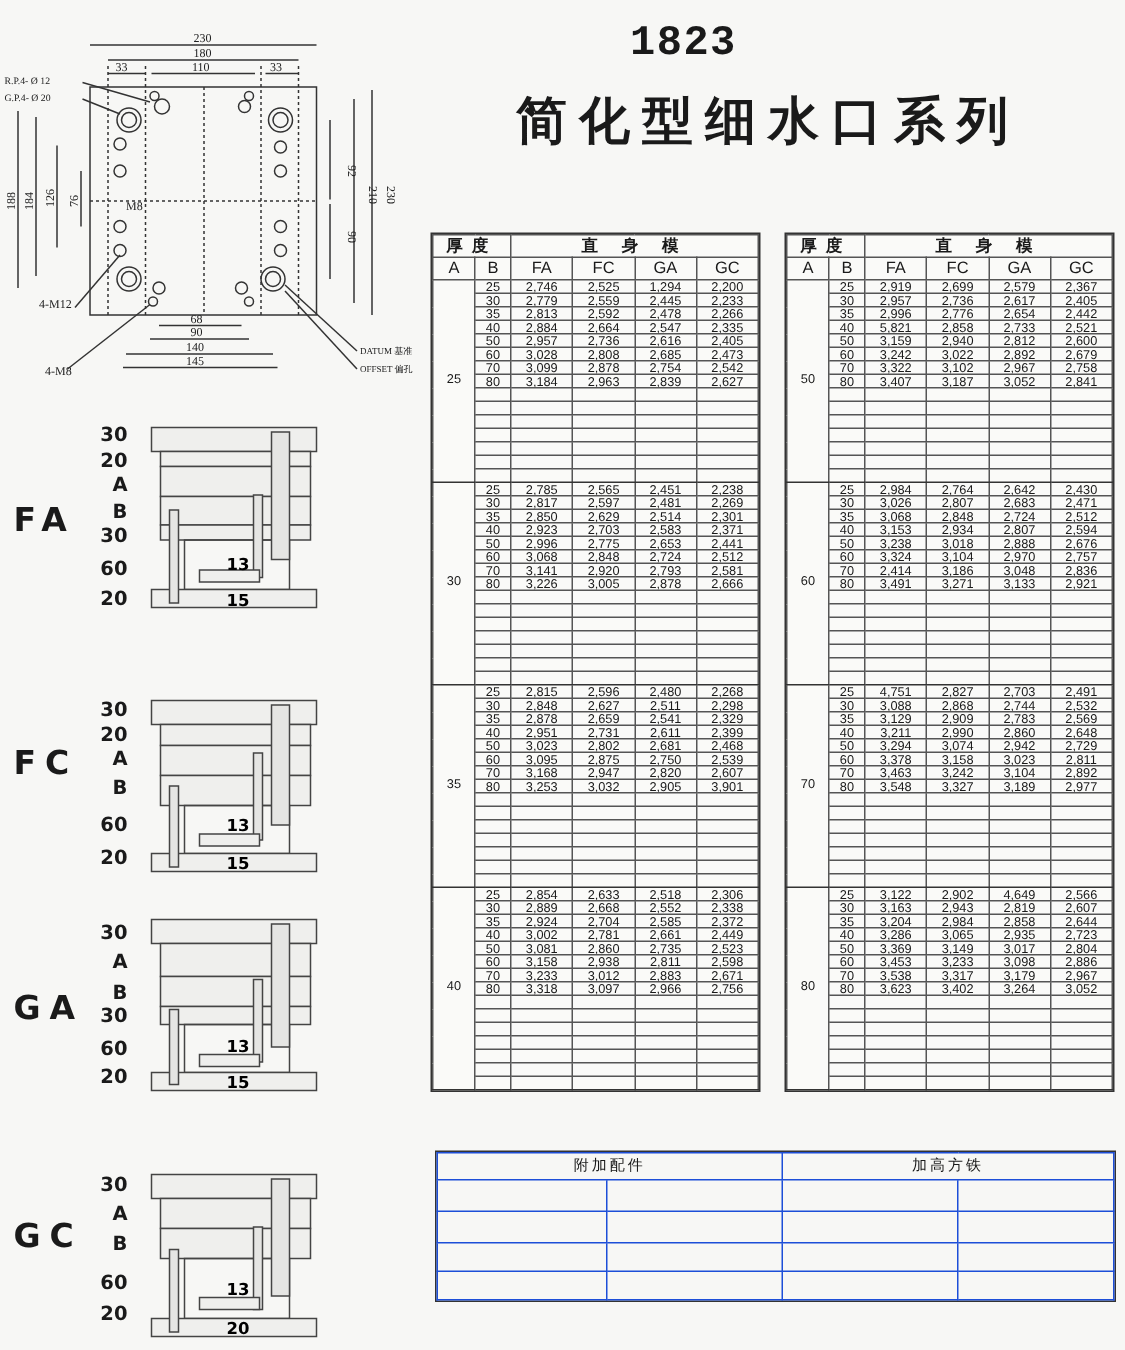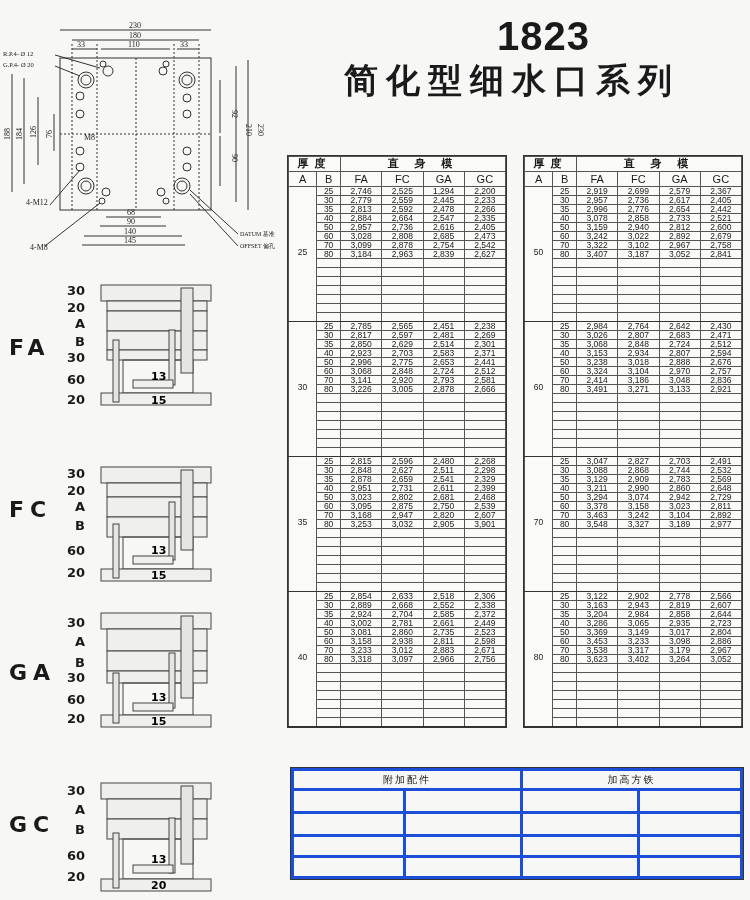--- a/index.html
+++ b/index.html
@@ -1,36 +1,36 @@
 <!DOCTYPE html>
 <html><head>
 <meta charset="utf-8">
 <style>
   html, body { margin:0; padding:0; }
   body { width:750px; height:900px; background:#f7f7f5; position:relative; overflow:hidden;
          font-family:"Liberation Sans", sans-serif; color:#1a1a1a; }
   .abs { position:absolute; }
   
-  .title-num { position:absolute; left:420px; top:14px; width:170px; text-align:right;
-               font-family:Liberation Sans, sans-serif; font-weight:bold; font-size:40px; letter-spacing:1px; }
+  .title-num { position:absolute; left:420px; top:14px; width:170px; text-align:left;
+               font-family:Liberation Mono, monospace; font-weight:bold; font-size:28px; letter-spacing:1px; }
   .title-cn { position:absolute; left:292px; top:58px; width:440px; text-align:center;
               font-family:"DejaVu Sans", sans-serif; font-size:34px; letter-spacing:8px; font-weight:bold; }
   
   .dtable { position:absolute; border:1.5px solid #333; background:#fafaf8; }
   .dtable table { border-collapse:collapse; width:100%; table-layout:fixed; }
   .dtable th, .dtable td { border:1px solid #555; padding:0; font-size:8.5px; line-height:8px; height:8px; text-align:center; white-space:nowrap; overflow:hidden; }
   .dtable thead th { font-weight:normal; font-size:11px; height:14px; line-height:14px; }
   .dtable thead tr.hdr1 th { font-family:"DejaVu Serif", serif; font-size:11px; letter-spacing:6px;font-weight:bold; }
   .dtable td.acell { vertical-align:bottom; font-size:8.5px; padding-bottom:4px; border-bottom:1.5px solid #333; }
   .dtable tr.blockend td { border-bottom:1.5px solid #333; }
   .dtable td.empty { height:8px; }
   
   .acc { position:absolute; left:290px; top:767px; width:452px; border:1.5px solid #333; }
   .acc table { border-collapse:collapse; width:100%; table-layout:fixed; }
-  .acc th, .acc td { border:3px solid #1d4ed8; font-size:10px; height:12px; line-height:12px; padding:0; font-weight:normal; }
+  .acc th, .acc td { border:1px solid #1d4ed8; font-size:10px; height:12px; line-height:12px; padding:0; font-weight:normal; }
   .acc th.big { font-family:"DejaVu Serif", serif; font-size:10px; height:17px; letter-spacing:2px; }
   .acc td.small { font-size:8px; letter-spacing:3px; }
   
   .mold-label { position:absolute; left:9px; font-family:"DejaVu Sans", sans-serif; font-weight:bold; font-size:22px; letter-spacing:6px; }
   .dimlbl { position:absolute; font-family:"DejaVu Sans", sans-serif; font-weight:bold; font-size:13px; text-align:right; width:30px; }
   .dlabel { font-family:"Liberation Serif", serif; font-size:8px; fill:#222; }
 </style>
 </head>
 <body>
 
@@ -723,21 +723,21 @@
         </tr>
         <tr>
           <td>35</td>
           <td>2,996</td>
           <td>2,776</td>
           <td>2,654</td>
           <td>2,442</td>
         </tr>
         <tr>
           <td>40</td>
-          <td>3,078</td>
+          <td>5,821</td>
           <td>2,858</td>
           <td>2,733</td>
           <td>2,521</td>
         </tr>
         <tr>
           <td>50</td>
           <td>3,159</td>
           <td>2,940</td>
           <td>2,812</td>
           <td>2,600</td>
@@ -914,21 +914,21 @@
         <tr class="blockend">
           <td class="empty"></td>
           <td></td>
           <td></td>
           <td></td>
           <td></td>
         </tr>
         <tr>
           <td class="acell" rowspan="15" style="vertical-align:middle">70</td>
           <td>25</td>
-          <td>3,047</td>
+          <td>4,751</td>
           <td>2,827</td>
           <td>2,703</td>
           <td>2,491</td>
         </tr>
         <tr>
           <td>30</td>
           <td>3,088</td>
           <td>2,868</td>
           <td>2,744</td>
           <td>2,532</td>
@@ -1022,21 +1022,21 @@
           <td></td>
           <td></td>
           <td></td>
           <td></td>
         </tr>
         <tr>
           <td class="acell" rowspan="15" style="vertical-align:middle">80</td>
           <td>25</td>
           <td>3,122</td>
           <td>2,902</td>
-          <td>2,778</td>
+          <td>4,649</td>
           <td>2,566</td>
         </tr>
         <tr>
           <td>30</td>
           <td>3,163</td>
           <td>2,943</td>
           <td>2,819</td>
           <td>2,607</td>
         </tr>
         <tr>

